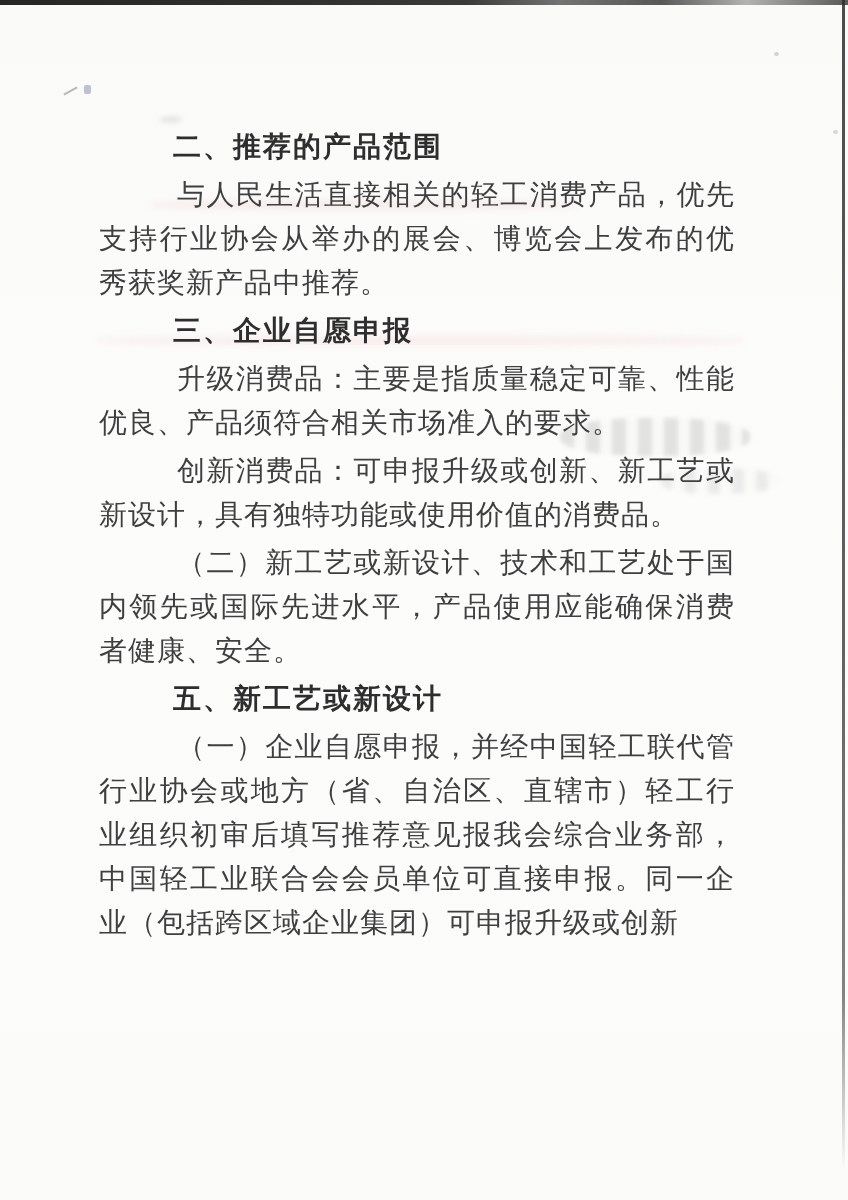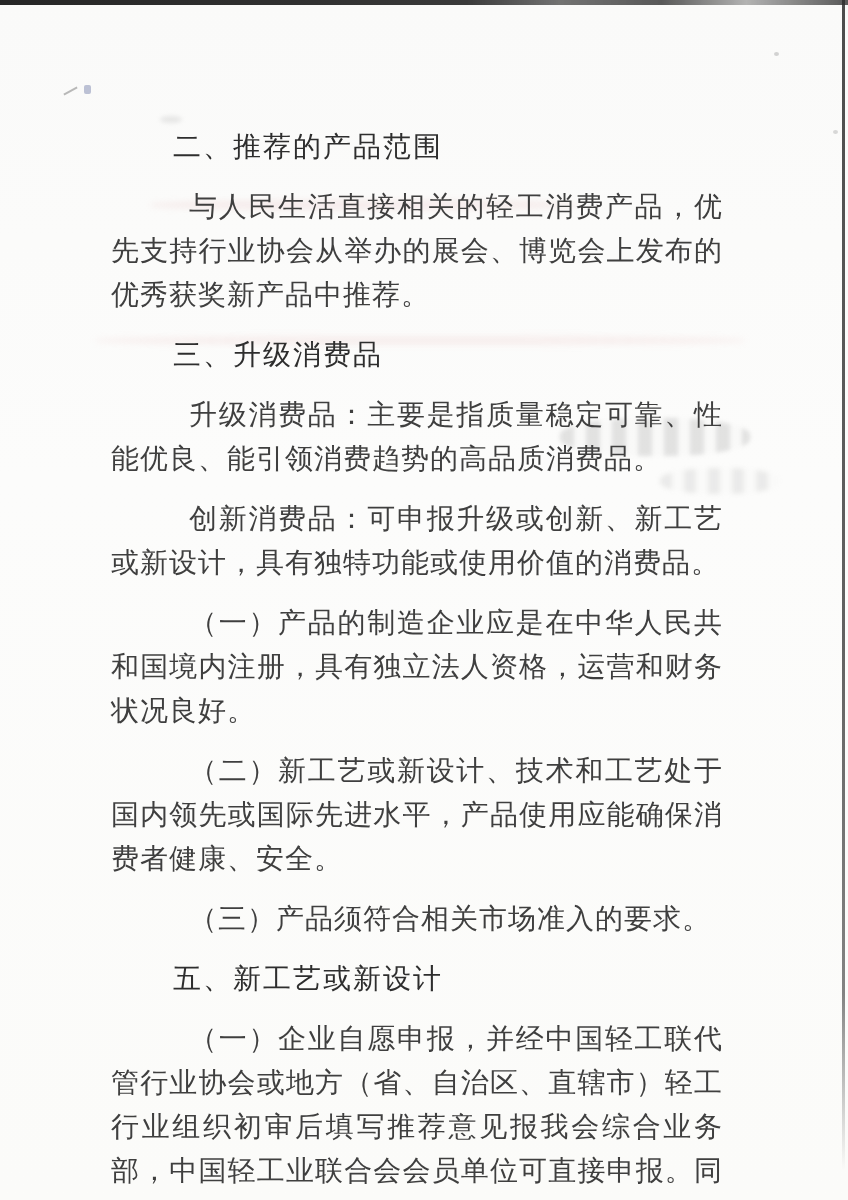--- a/index.html
+++ b/index.html
@@ -96,26 +96,26 @@
     left: 95px; top: 125px;
     width: 644px;
     color: #3f3f3f;
     font-size: 28px;
     line-height: 44px;
     text-align: justify;
   }
   .heading {
     margin: 0;
     text-indent: 78px;
-    font-weight: normal;
+    font-weight: bold;
     color: #2e2e2e;
     letter-spacing: 2px;
   }
   .para {
-    margin: 16px;
+    margin: 4px;
     text-indent: 78px;
     letter-spacing: 1px;
   }
 </style>
 </head>
 <body>
 
 <div class="page">
 
   <div class="scan-top-band"></div>
@@ -126,22 +126,20 @@
   <div class="smudge ghost-bleed-2"></div>
   <div class="speck speck-1"></div>
   <div class="speck speck-2"></div>
   <div class="speck speck-3"></div>
   <div class="speck speck-4"></div>
   <div class="speck speck-5"></div>
 
   <div class="content">
       <div class="heading">二、推荐的产品范围</div>
       <p class="para">与人民生活直接相关的轻工消费产品，优先支持行业协会从举办的展会、博览会上发布的优秀获奖新产品中推荐。</p>
-      <div class="heading">三、升级消费品</div>
-      <p class="para">升级消费品：主要是指质量稳定可靠、性能优良、能引领消费趋势的高品质消费品。</p>
+      <div class="heading">三、企业自愿申报</div>
+      <p class="para">升级消费品：主要是指质量稳定可靠、性能优良、产品须符合相关市场准入的要求。</p>
       <p class="para">创新消费品：可申报升级或创新、新工艺或新设计，具有独特功能或使用价值的消费品。</p>
-      <p class="para">（一）产品的制造企业应是在中华人民共和国境内注册，具有独立法人资格，运营和财务状况良好。</p>
       <p class="para">（二）新工艺或新设计、技术和工艺处于国内领先或国际先进水平，产品使用应能确保消费者健康、安全。</p>
-      <p class="para">（三）产品须符合相关市场准入的要求。</p>
       <div class="heading">五、新工艺或新设计</div>
       <p class="para">（一）企业自愿申报，并经中国轻工联代管行业协会或地方（省、自治区、直辖市）轻工行业组织初审后填写推荐意见报我会综合业务部，中国轻工业联合会会员单位可直接申报。同一企业（包括跨区域企业集团）可申报升级或创新</p>
     </div>
 </div>
 
 </body></html>

